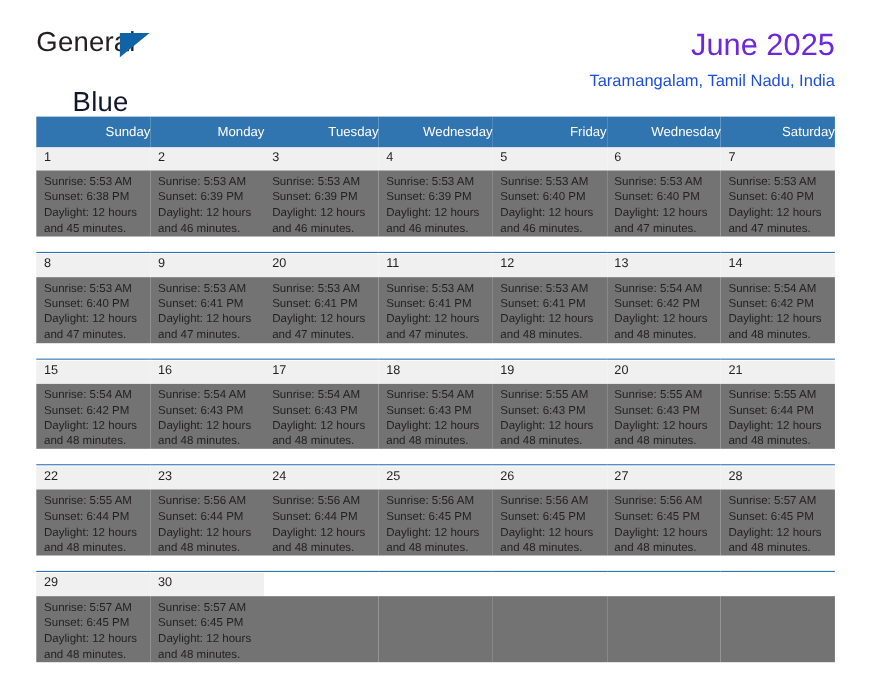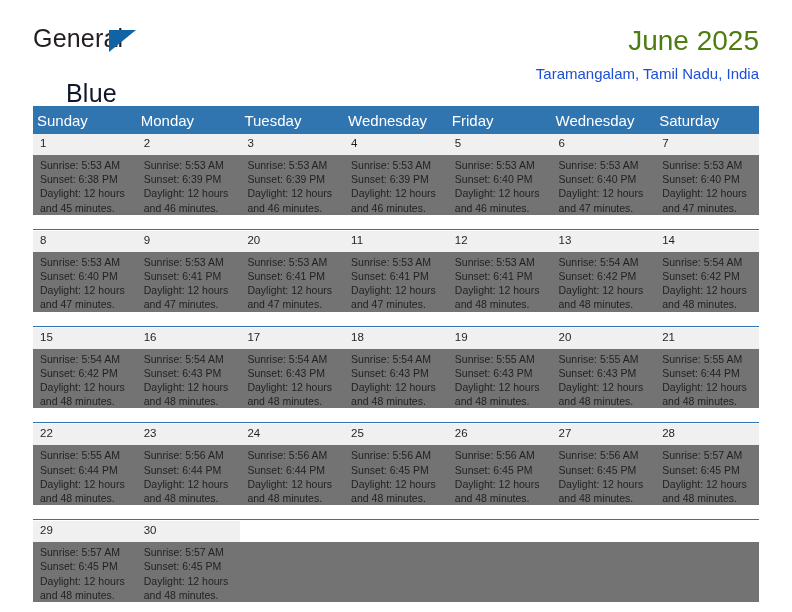--- a/index.html
+++ b/index.html
@@ -69,21 +69,21 @@
   }
 
   .title-block {
     position: absolute;
     right: 0;
     top: 0;
     text-align: right;
   }
   .cal-title {
     font-size: 28px;
-    color: #4d7c0f;
+    color: #6d28d9;
     line-height: 34px;
     white-space: nowrap;
   }
   .cal-subtitle {
     font-size: 15px;
     color: #1d4ed8;
     line-height: 22px;
     margin-top: 5px;
     white-space: nowrap;
   }
@@ -94,23 +94,23 @@
     left: 33px;
     top: 106px;
     width: 726px;
     border-collapse: collapse;
     table-layout: fixed;
   }
 
   .calendar th {
     background: #3074b0;
     color: #ffffff;
-    font-size: 15px;
+    font-size: 12px;
     font-weight: normal;
-    text-align: left;
+    text-align: right;
     padding: 5px 0 5px 4px;
     height: 18px;
     border: none;
   }
 
   .week-sep td {
     height: 1px;
     padding: 0;
     border-top: 1.3px solid #2e74b5;
     font-size: 0;

